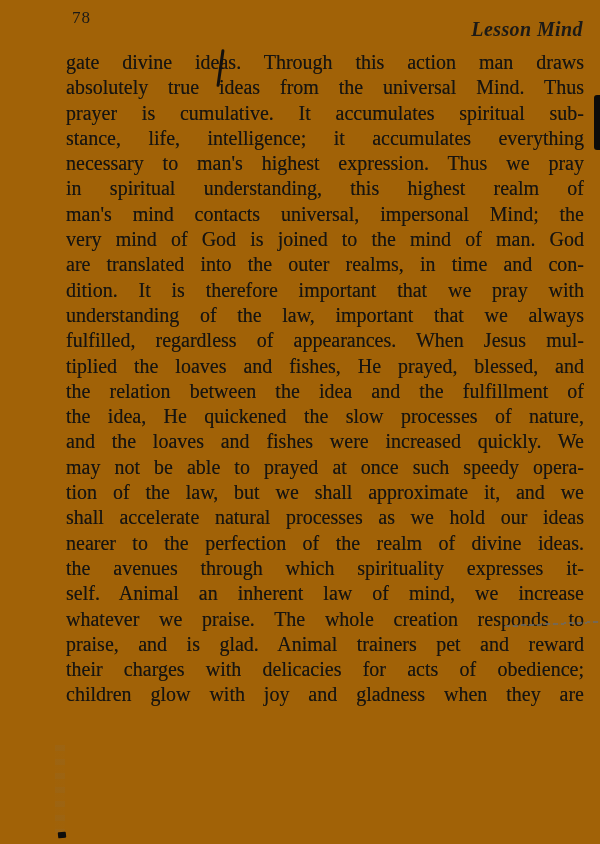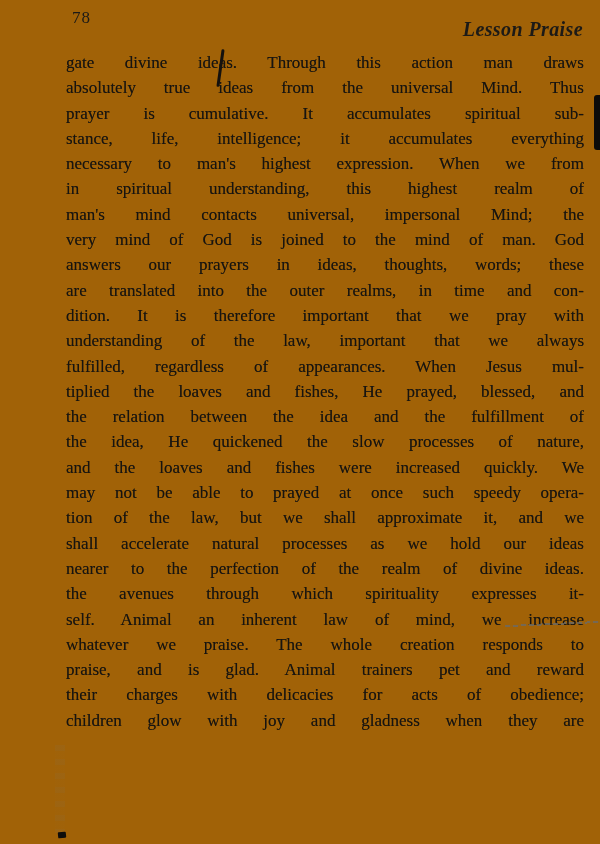--- a/index.html
+++ b/index.html
@@ -30,21 +30,21 @@
     font-weight: bold;
     letter-spacing: 0.4px;
     color: #1c1a17;
   }
   
   .text-block {
     position: absolute;
     left: 66px;
     top: 50px;
     width: 518px;
-    font-size: 17px;
+    font-size: 20px;
     color: #161411;
     text-shadow: 0 0 0.6px rgba(22, 18, 14, 0.55);
   }
   .text-line {
     height: 25.3px;
     line-height: 25.3px;
     text-align: justify;
     text-align-last: justify;
     white-space: normal;
     overflow: hidden;
@@ -104,32 +104,31 @@
       rgba(120,118,110,0.10) 0 6px,
       rgba(120,118,110,0.02) 6px 14px);
   }
 </style>
 </head>
 <body>
 
 <div class="page">
 
   <div class="page-number">78</div>
-  <div class="running-title">Lesson Praise</div>
+  <div class="running-title">Lesson Mind</div>
 
   <div class="text-block">
     <div class="text-line">gate divine ideas. Through this action man draws</div>
     <div class="text-line">absolutely true ideas from the universal Mind. Thus</div>
     <div class="text-line">prayer is cumulative. It accumulates spiritual sub-</div>
     <div class="text-line">stance, life, intelligence; it accumulates everything</div>
-    <div class="text-line">necessary to man's highest expression. When we from</div>
+    <div class="text-line">necessary to man's highest expression. Thus we pray</div>
     <div class="text-line">in spiritual understanding, this highest realm of</div>
     <div class="text-line">man's mind contacts universal, impersonal Mind; the</div>
     <div class="text-line">very mind of God is joined to the mind of man. God</div>
-    <div class="text-line">answers our prayers in ideas, thoughts, words; these</div>
     <div class="text-line">are translated into the outer realms, in time and con-</div>
     <div class="text-line">dition. It is therefore important that we pray with</div>
     <div class="text-line">understanding of the law, important that we always</div>
     <div class="text-line">fulfilled, regardless of appearances. When Jesus mul-</div>
     <div class="text-line">tiplied the loaves and fishes, He prayed, blessed, and</div>
     <div class="text-line">the relation between the idea and the fulfillment of</div>
     <div class="text-line">the idea, He quickened the slow processes of nature,</div>
     <div class="text-line">and the loaves and fishes were increased quickly. We</div>
     <div class="text-line">may not be able to prayed at once such speedy opera-</div>
     <div class="text-line">tion of the law, but we shall approximate it, and we</div>

